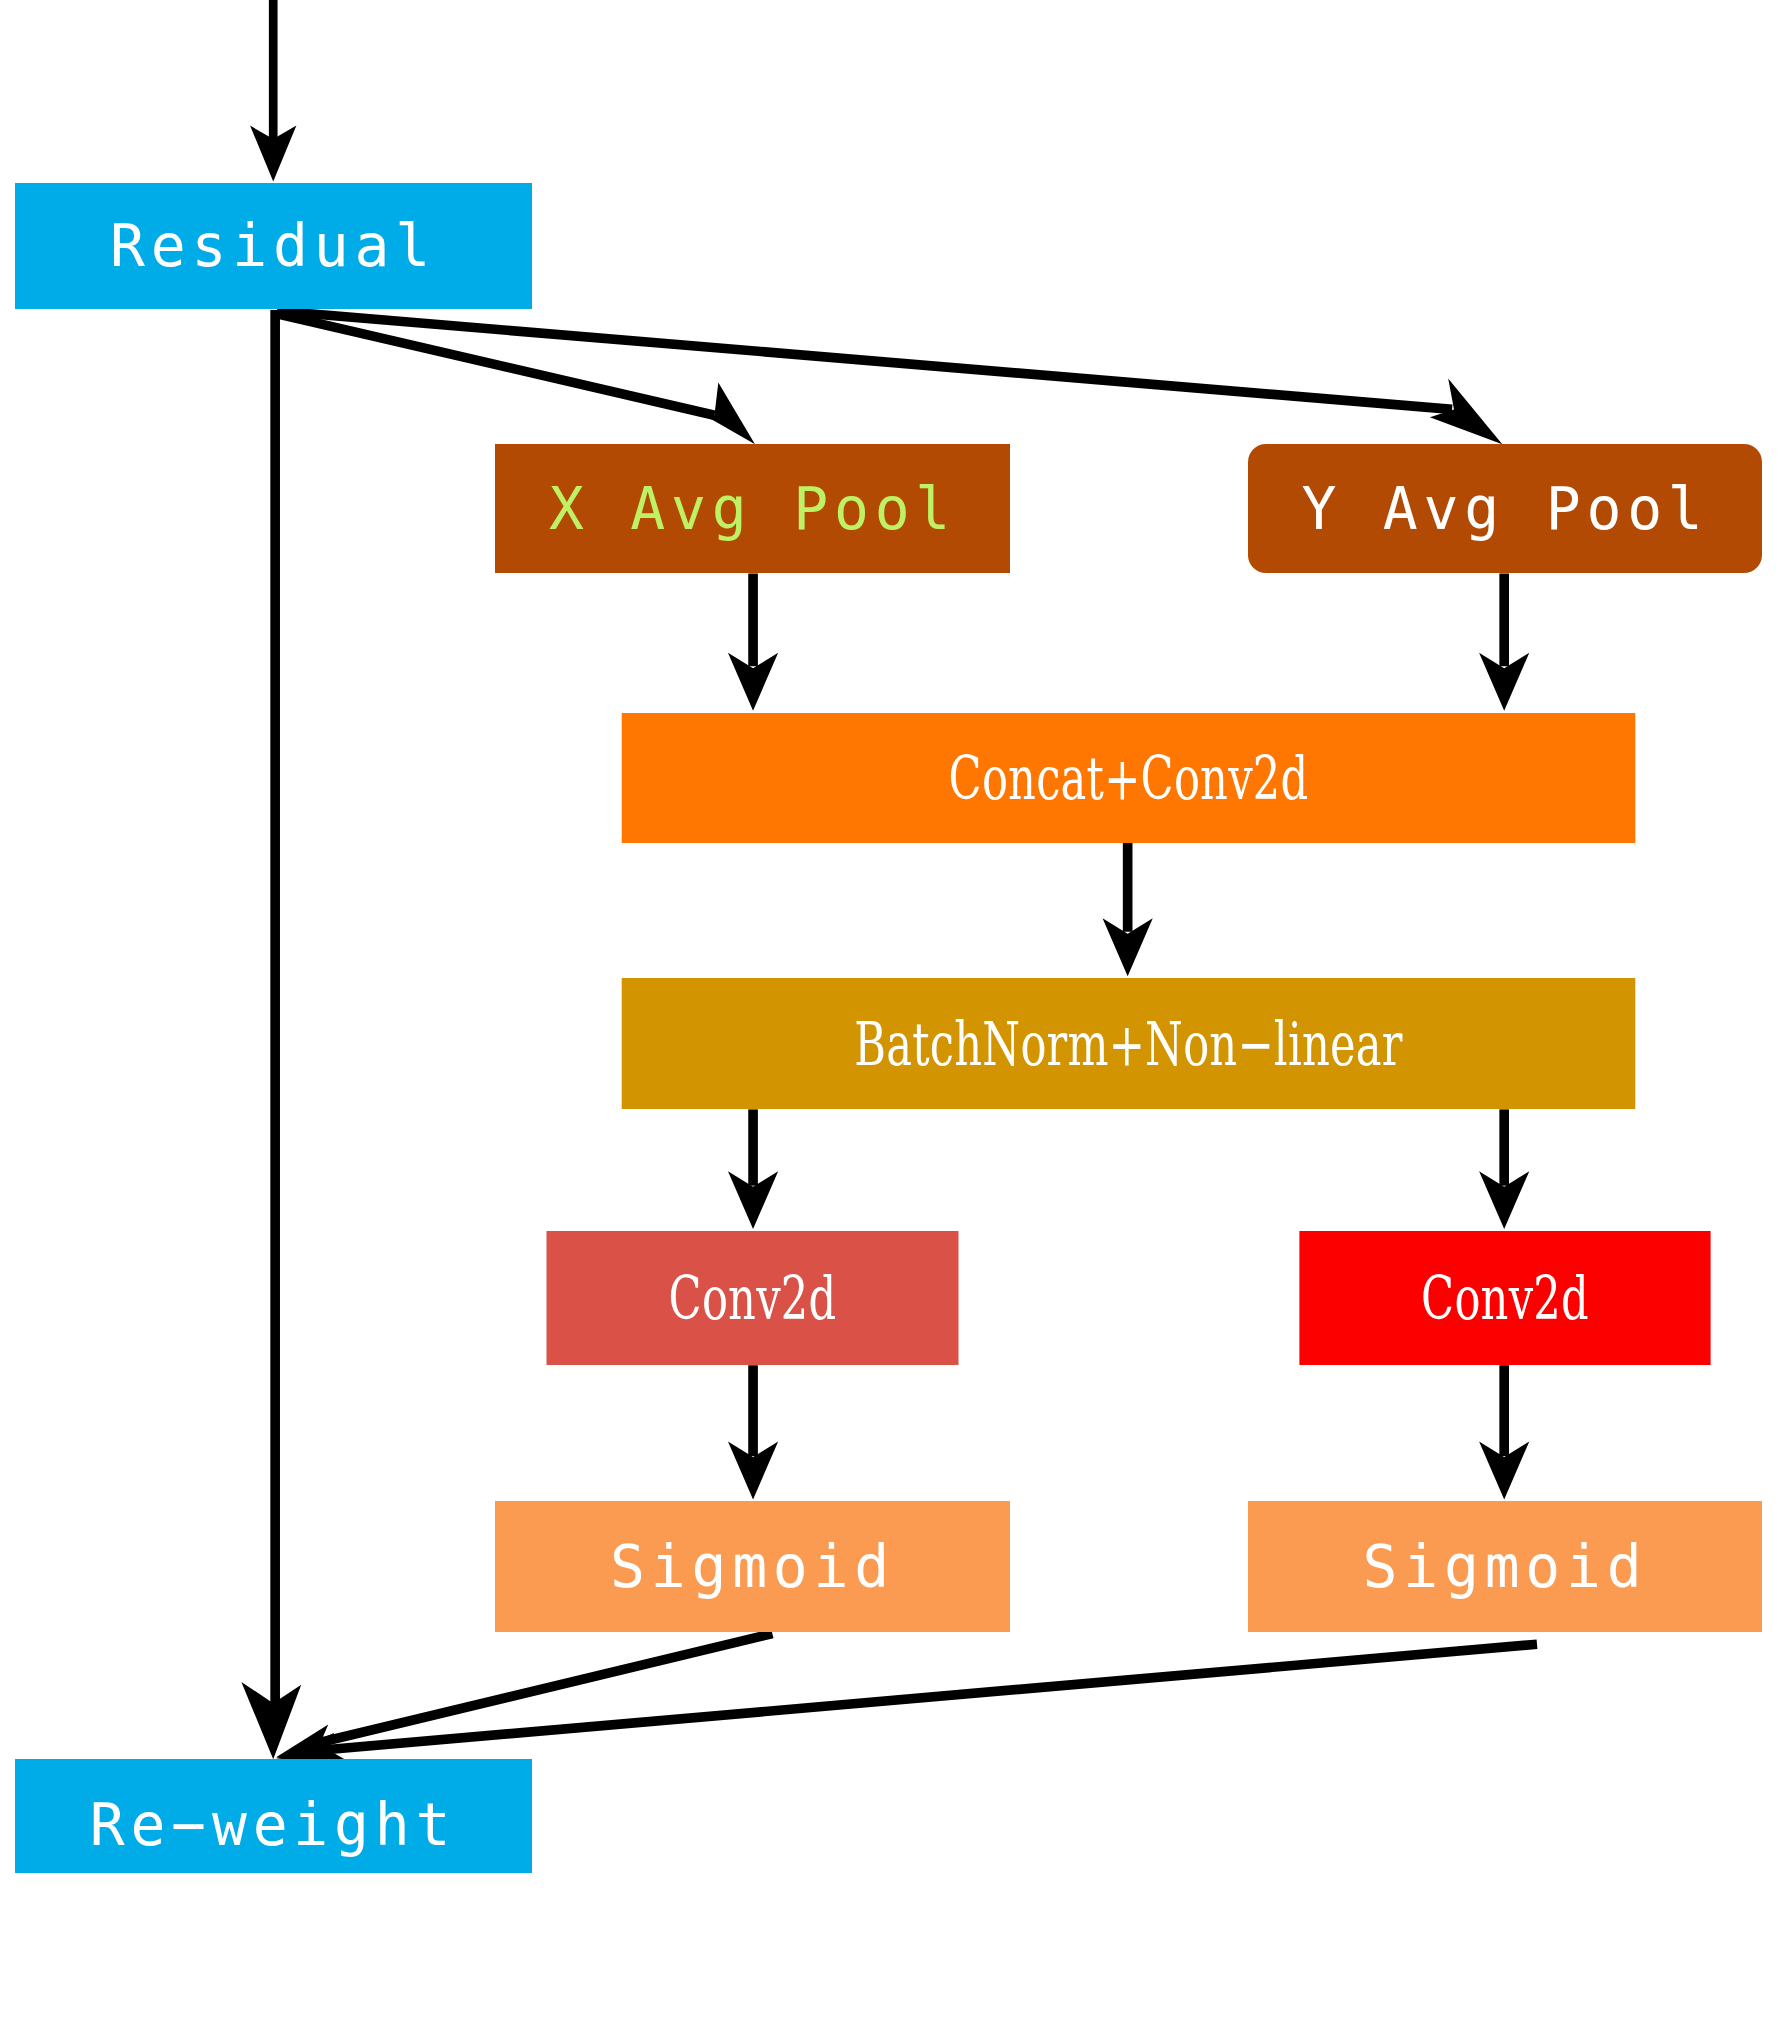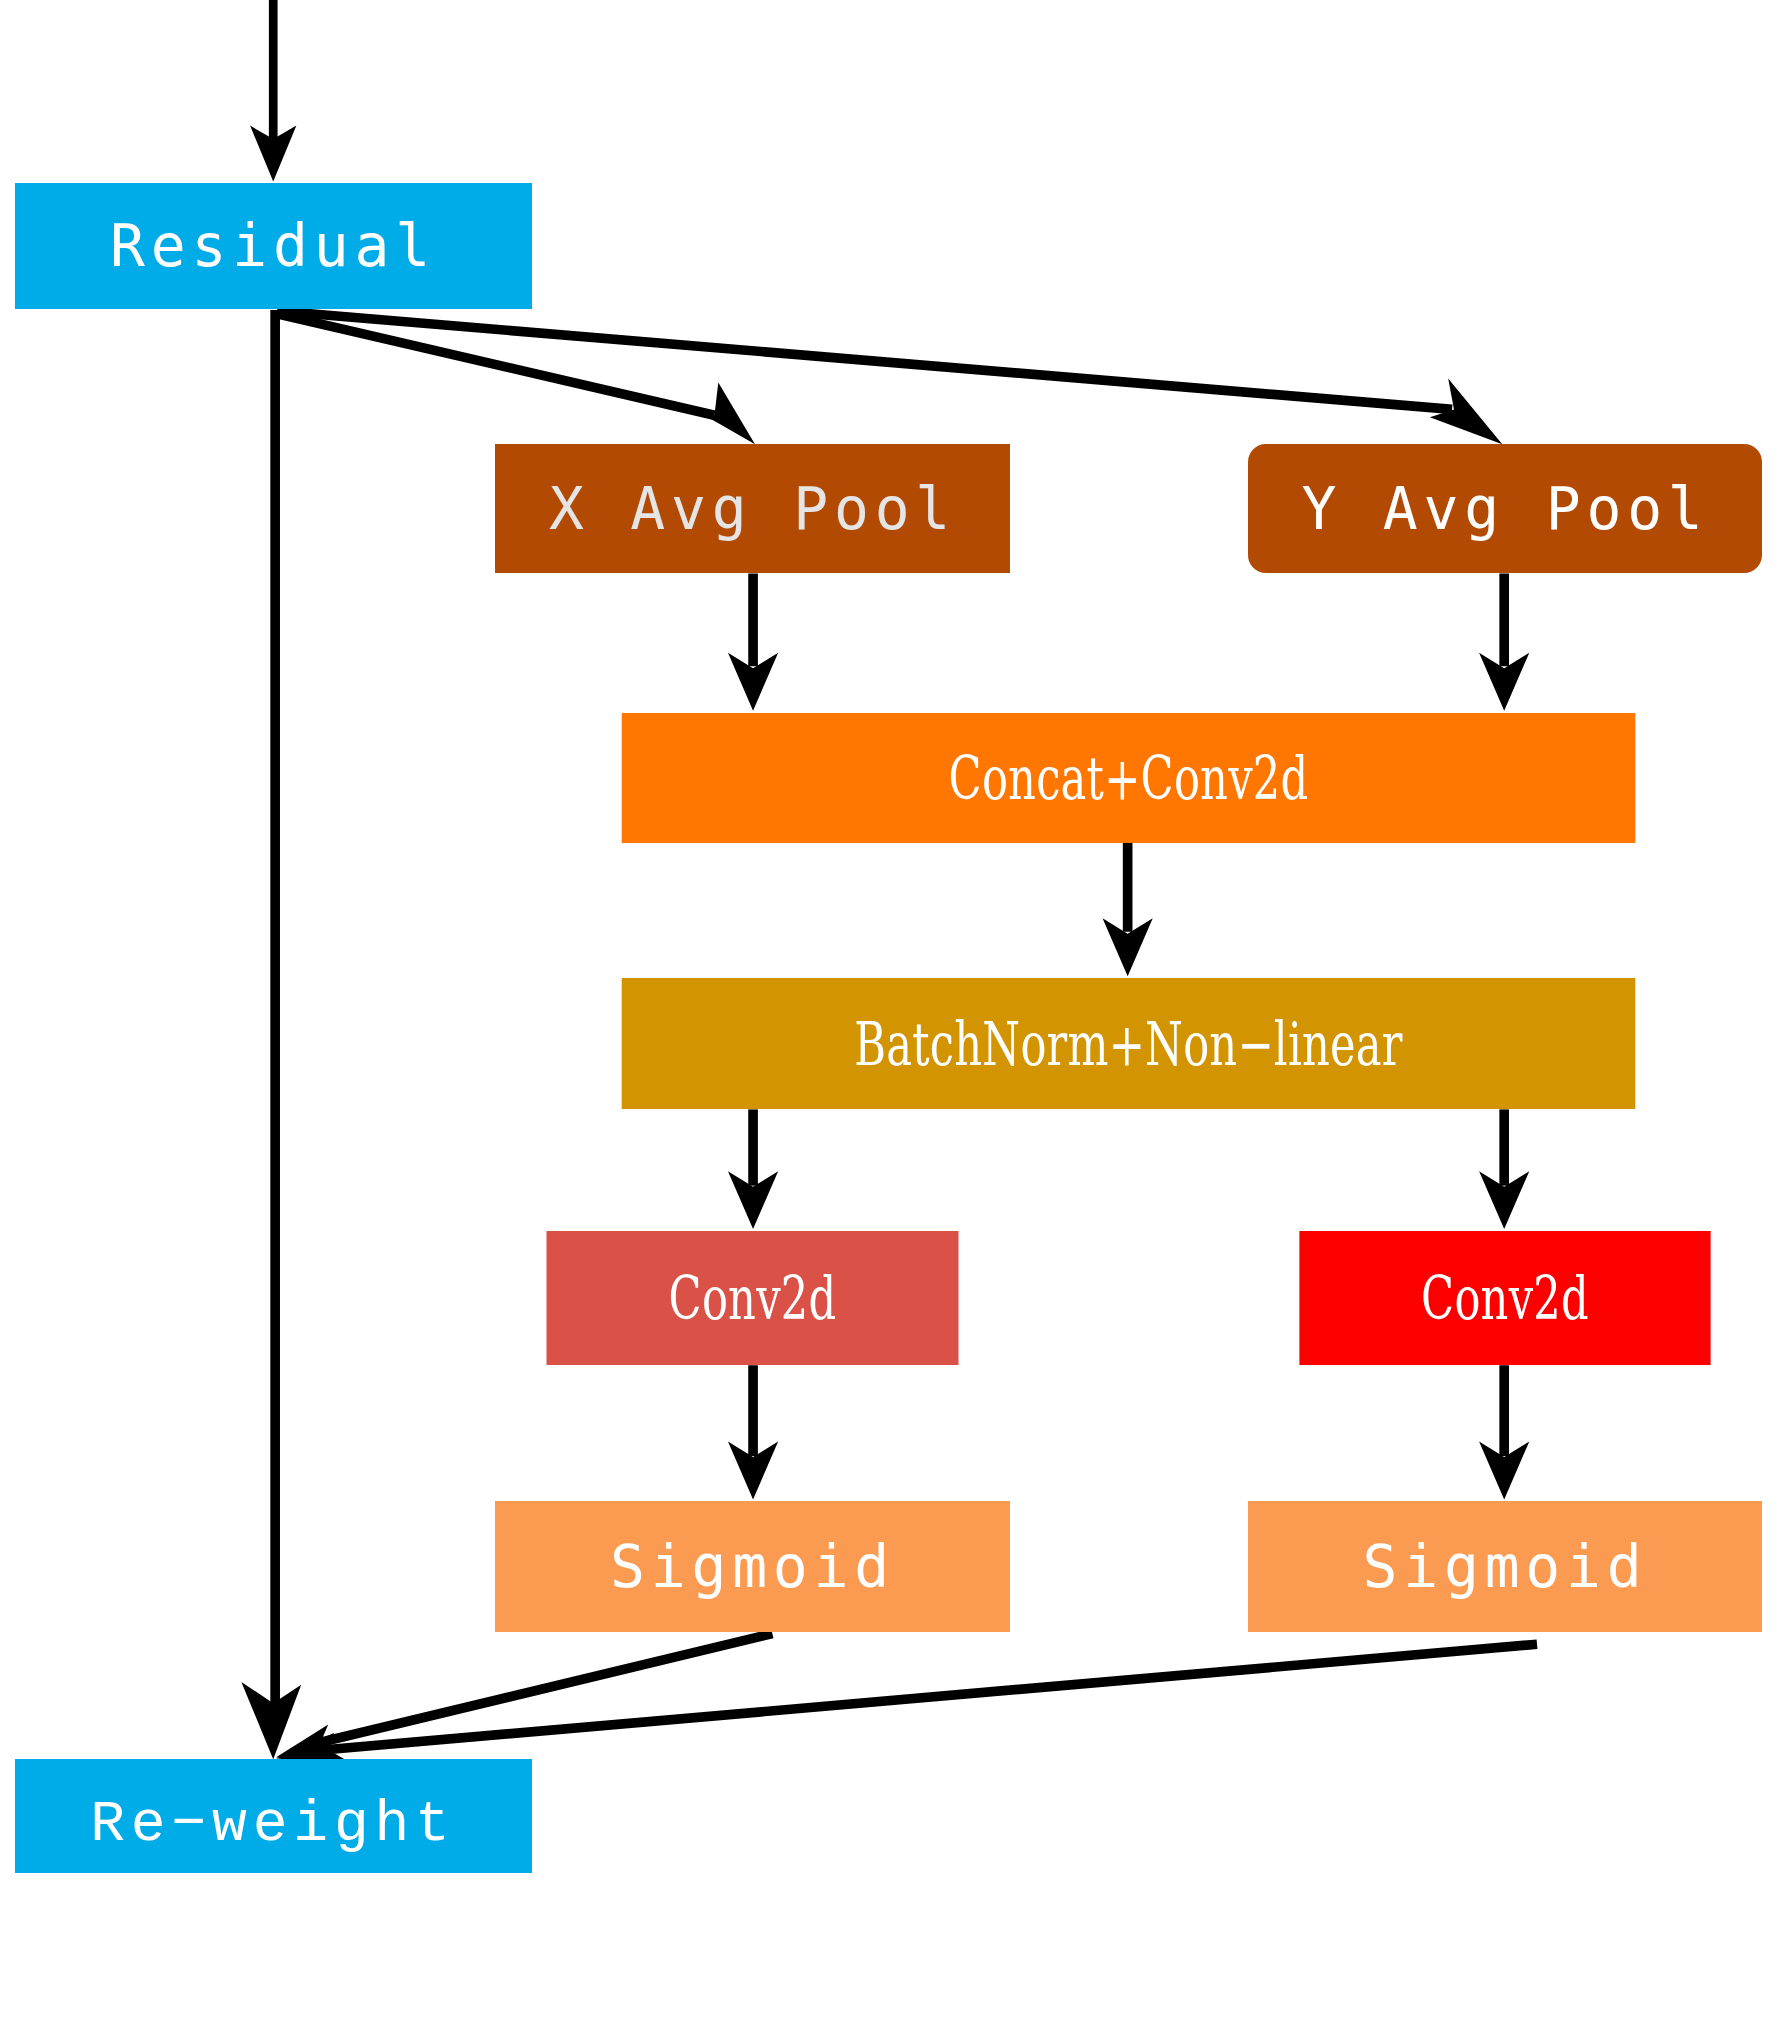--- a/index.html
+++ b/index.html
@@ -51,21 +51,21 @@
   
   #node-residual   { left: 14.5px;   top: 183px;  width: 517px;  height: 126px; }
   #node-xavgpool   { left: 495px;  top: 444px;  width: 515px;  height: 129px; }
   #node-yavgpool   { left: 1248px; top: 444px;  width: 514px;  height: 129px; border-radius: 18px; }
   #node-concat     { left: 495px;  top: 713px;  width: 1267px; height: 130px; }
   #node-batchnorm  { left: 495px;  top: 978px; width: 1267px; height: 131px; }
   #node-conv2d-l   { left: 495px;  top: 1231px; width: 515px;  height: 134px; }
   #node-conv2d-r   { left: 1248px; top: 1231px; width: 514px;  height: 134px; }
   #node-sigmoid-l  { left: 495px;  top: 1501px; width: 515px;  height: 131px; }
   #node-sigmoid-r  { left: 1248px; top: 1501px; width: 514px;  height: 131px; }
-  #node-reweight   { left: 14.5px;   top: 1759px; width: 517px;  height: 131px; font-family: Liberation Mono, monospace; }
+  #node-reweight   { left: 14.5px;   top: 1759px; width: 517px;  height: 131px; }
 </style>
 </head>
 <body>
 
 <div id="canvas" style="background: rgb(255, 255, 255);">
 
   <svg id="edges" viewBox="0 0 1853 2118" width="1789" height="2045" xmlns="http://www.w3.org/2000/svg">
 
     <g>
       <line x1="283" y1="0" x2="283" y2="158" stroke="#000" stroke-width="9"></line>
@@ -135,21 +135,21 @@
     <g>
       <line x1="283" y1="1958" x2="283" y2="2062" stroke="#000" stroke-width="9"></line>
       <polygon points="283,2100 258,2042 283,2057 308,2042" fill="#000"></polygon>
     </g>
   </svg>
 
   <div class="node mono" id="node-residual" style="background: rgb(0, 172, 232); color: rgb(255, 255, 255);">
     <span>Residual</span>
   </div>
 
-  <div class="node mono" id="node-xavgpool" style="background: rgb(178, 74, 4); color: #e5e5e5;">
+  <div class="node mono" id="node-xavgpool" style="background: rgb(178, 74, 4); color: #bef264;">
     <span>X Avg Pool</span>
   </div>
 
   <div class="node mono" id="node-yavgpool" style="background: rgb(178, 74, 4); color: rgb(255, 255, 255);">
     <span>Y Avg Pool</span>
   </div>
 
   <div class="node serif" id="node-concat" style="background: rgb(255, 119, 0); color: rgb(255, 255, 255);">
     <span>Concat+Conv2d</span>
   </div>

